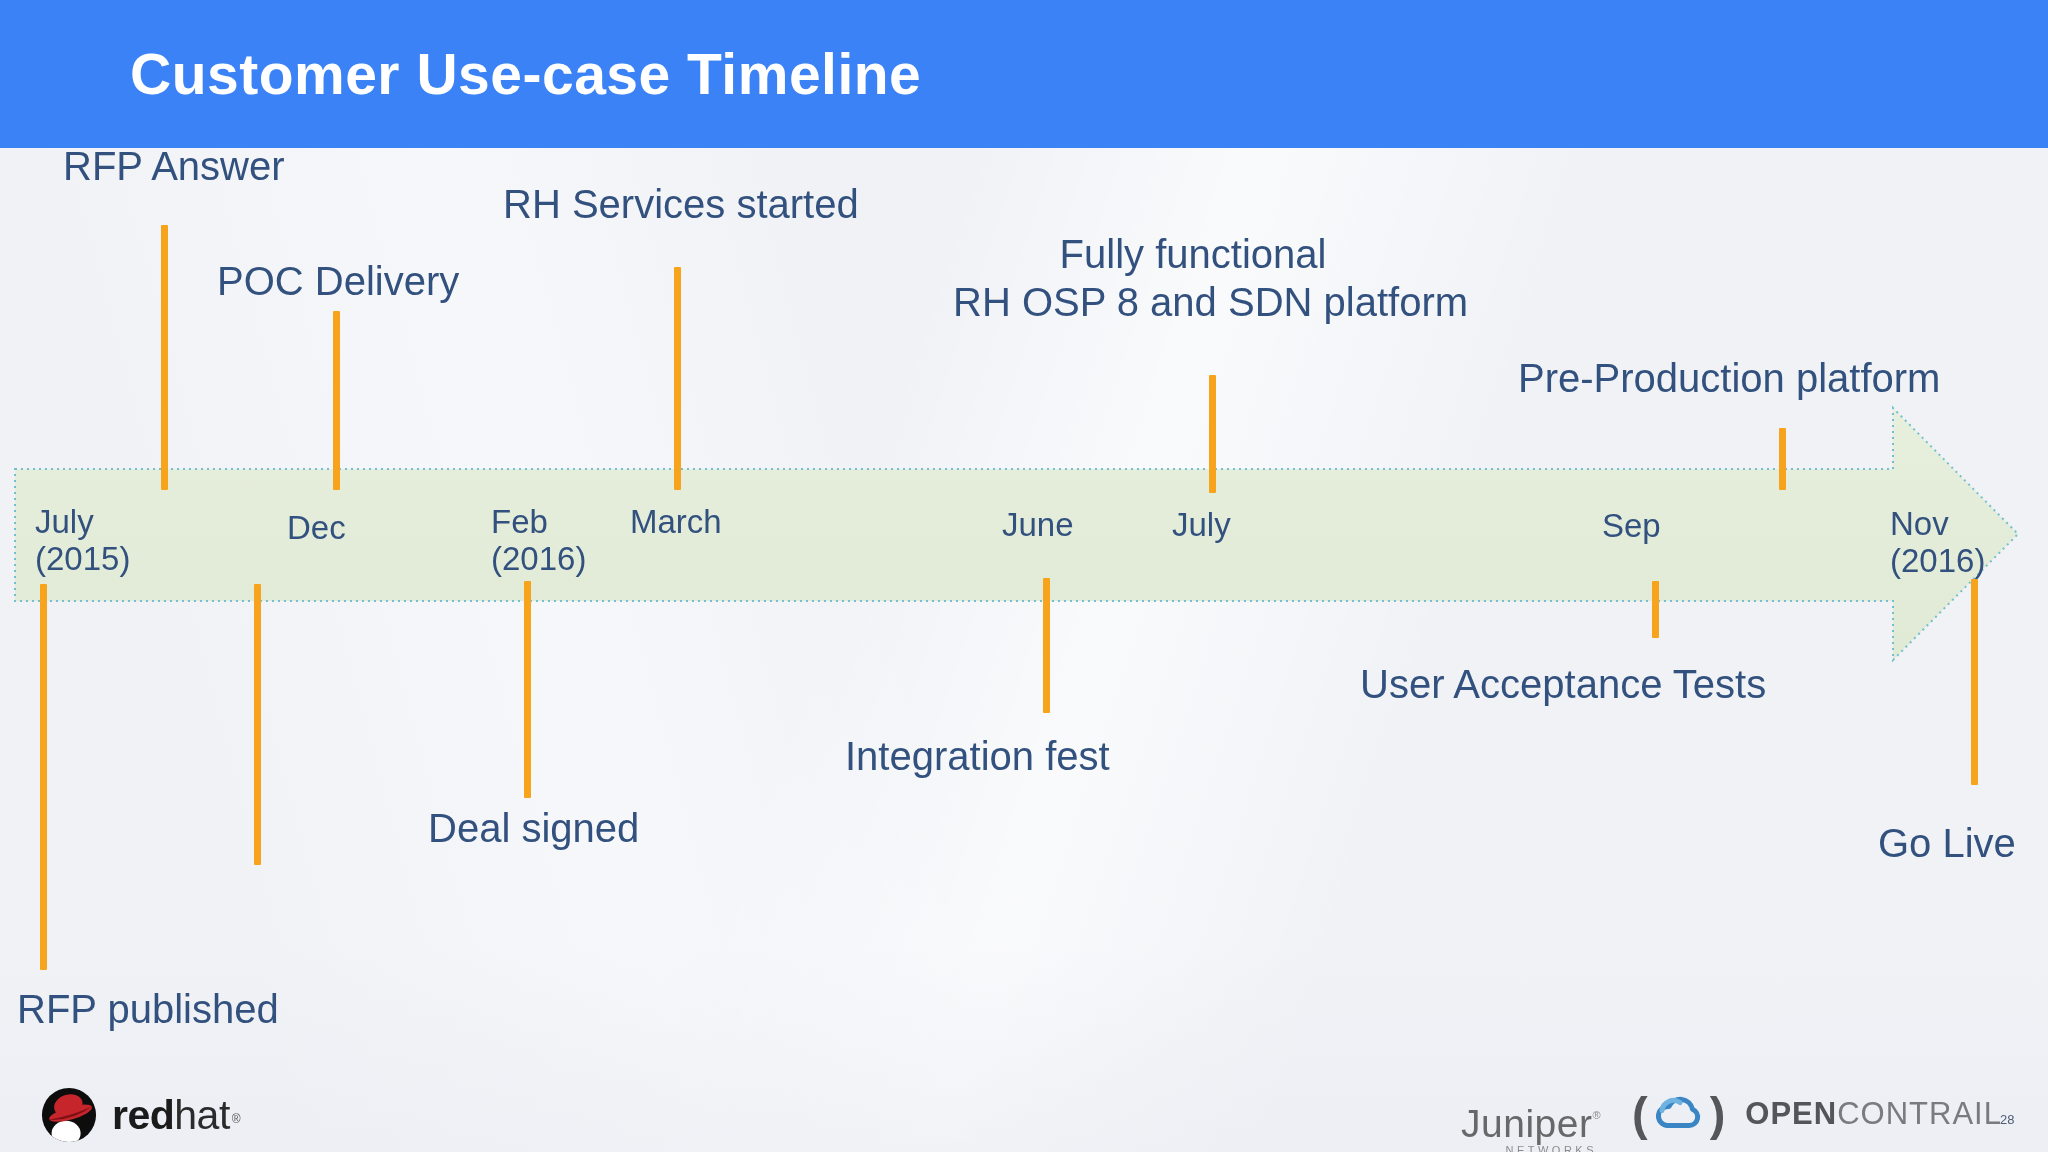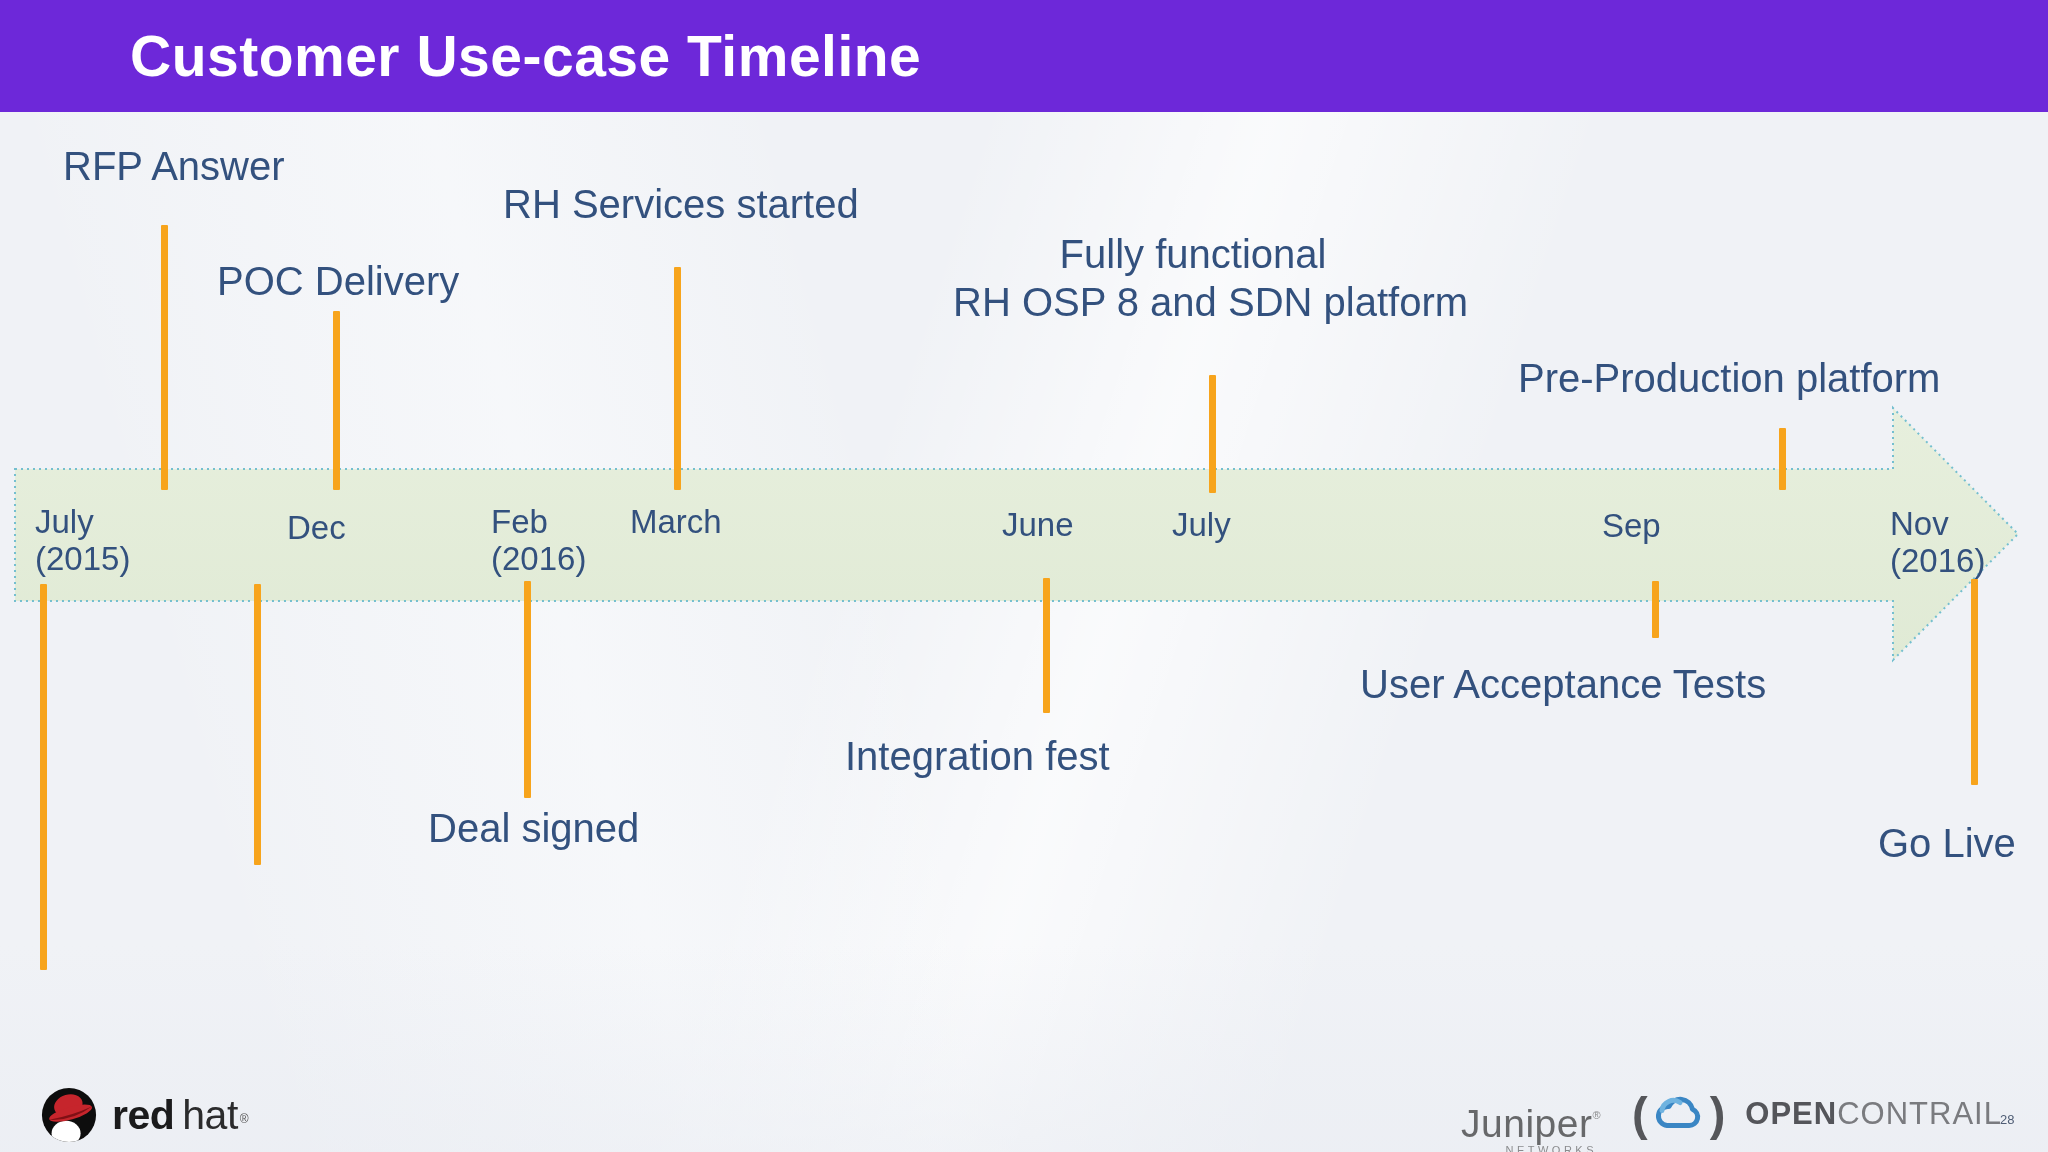--- a/index.html
+++ b/index.html
@@ -9,22 +9,22 @@
     background:#f0f2f6;
   }
   .slide{position:absolute;inset:0;}
   
   .bg-swoosh{position:absolute;inset:0;pointer-events:none;}
   .bg-swoosh.s1{background:linear-gradient(108deg,rgba(255,255,255,0) 42%,rgba(255,255,255,.65) 54%,rgba(255,255,255,0) 68%);}
   .bg-swoosh.s2{background:linear-gradient(255deg,rgba(255,255,255,0) 55%,rgba(252,253,254,.5) 70%,rgba(240,242,246,0) 88%);}
   .bg-swoosh.s3{background:linear-gradient(0deg,rgba(233,236,242,.55) 0%,rgba(233,236,242,0) 18%);}
 
   .header-bar{
-    position:absolute;left:0;top:0;width:2048px;height:112px;
-    background:#6d28d9;display:flex;align-items:center;
+    position:absolute;left:0;top:0;width:2048px;height:148px;
+    background:#3b82f6;display:flex;align-items:center;
   }
   .page-title{
     color:#ffffff;font-size:57px;font-weight:bold;letter-spacing:.5px;
     margin:0 0 0 130px;white-space:nowrap;
   }
 
   .timeline-svg{position:absolute;left:0;top:0;}
 
   .date{
     position:absolute;color:#33517e;font-size:33px;line-height:37px;
@@ -39,21 +39,21 @@
   .callout{
     position:absolute;color:#33517e;font-size:40px;line-height:48px;
     white-space:nowrap;
   }
   .callout.center{text-align:center;margin-top:11px;}
 
   
   .redhat{position:absolute;left:40px;top:1086px;display:flex;align-items:center;gap:14px;}
   .rh-text{font-size:41px;color:#1b1b1c;letter-spacing:-.5px;}
   .rh-red{font-weight:800;}
-  .rh-hat{font-weight:400;color:#2b2b2c;margin-left:8px;}
+  .rh-hat{font-weight:400;color:#2b2b2c;}
   .rh-reg{font-size:12px;color:#555;vertical-align:6px;margin-left:2px;}
 
   .juniper{position:absolute;left:1461px;top:1096px;color:#67686a;}
   .jun-name{font-size:39px;letter-spacing:.5px;line-height:38px;}
   .jun-reg{font-size:11px;vertical-align:18px;color:#8a8b8d;}
   .jun-sub{font-size:11px;letter-spacing:3.5px;color:#8a8b8d;text-align:right;margin-top:1px;padding-right:4px;}
 
   .oc{position:absolute;left:1632px;top:1094px;display:flex;align-items:center;}
   .oc-paren{font-size:47px;font-weight:700;color:#55565a;line-height:40px;}
   .oc-cloud{margin:0 5px;}
@@ -129,20 +129,21 @@
 
   <div class="callout" style="left:63px;top:142px">RFP Answer</div>
   <div class="callout" style="left:217px;top:257px">POC Delivery</div>
   <div class="callout" style="left:503px;top:180px">RH Services started</div>
   <div class="callout center" style="left:953px;top:219px;width:480px">
     <div>Fully functional</div>
     <div>RH OSP 8 and SDN platform</div>
   </div>
   <div class="callout" style="left:1518px;top:354px">Pre-Production platform</div>
 
+  <div class="callout" style="left:17px;top:985px">RFP published</div>
   <div class="callout" style="left:428px;top:804px">Deal signed</div>
   <div class="callout" style="left:845px;top:732px">Integration fest</div>
   <div class="callout" style="left:1360px;top:660px">User Acceptance Tests</div>
   <div class="callout" style="left:1878px;top:819px">Go Live</div>
 
   <div class="redhat">
     <svg width="58" height="58" viewBox="0 0 60 60">
       <defs>
           <clipPath id="rhclip">
             <circle cx="30" cy="30" r="28"></circle>

